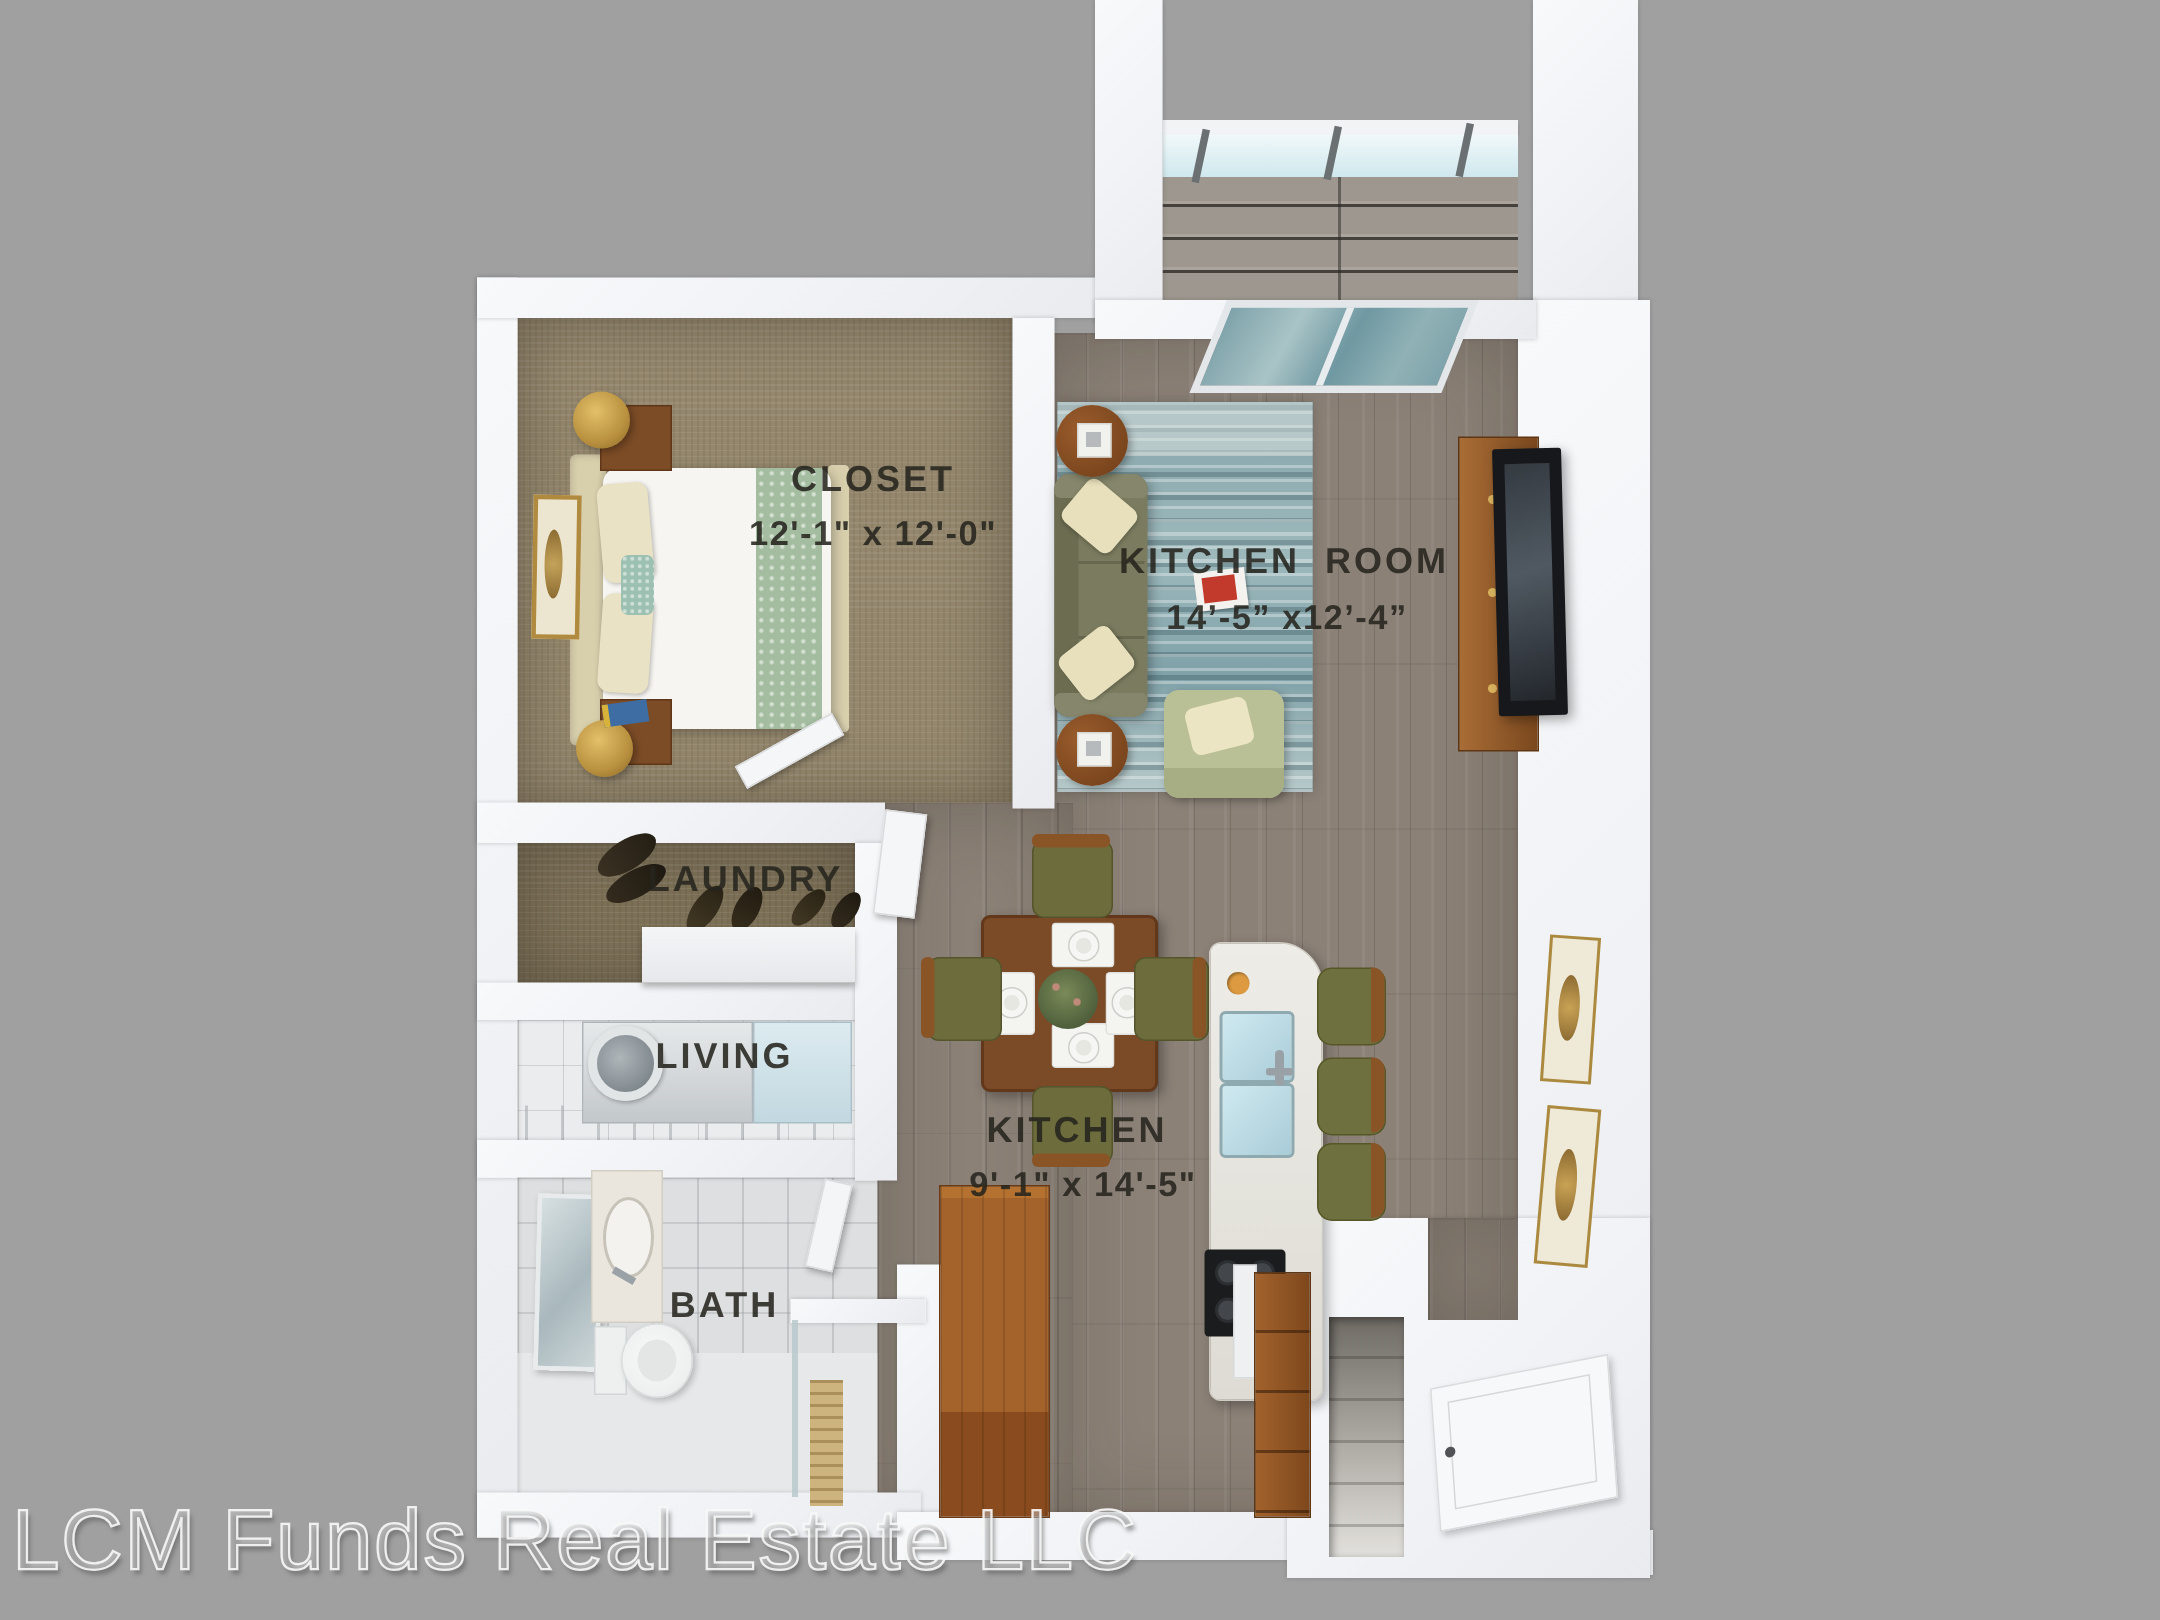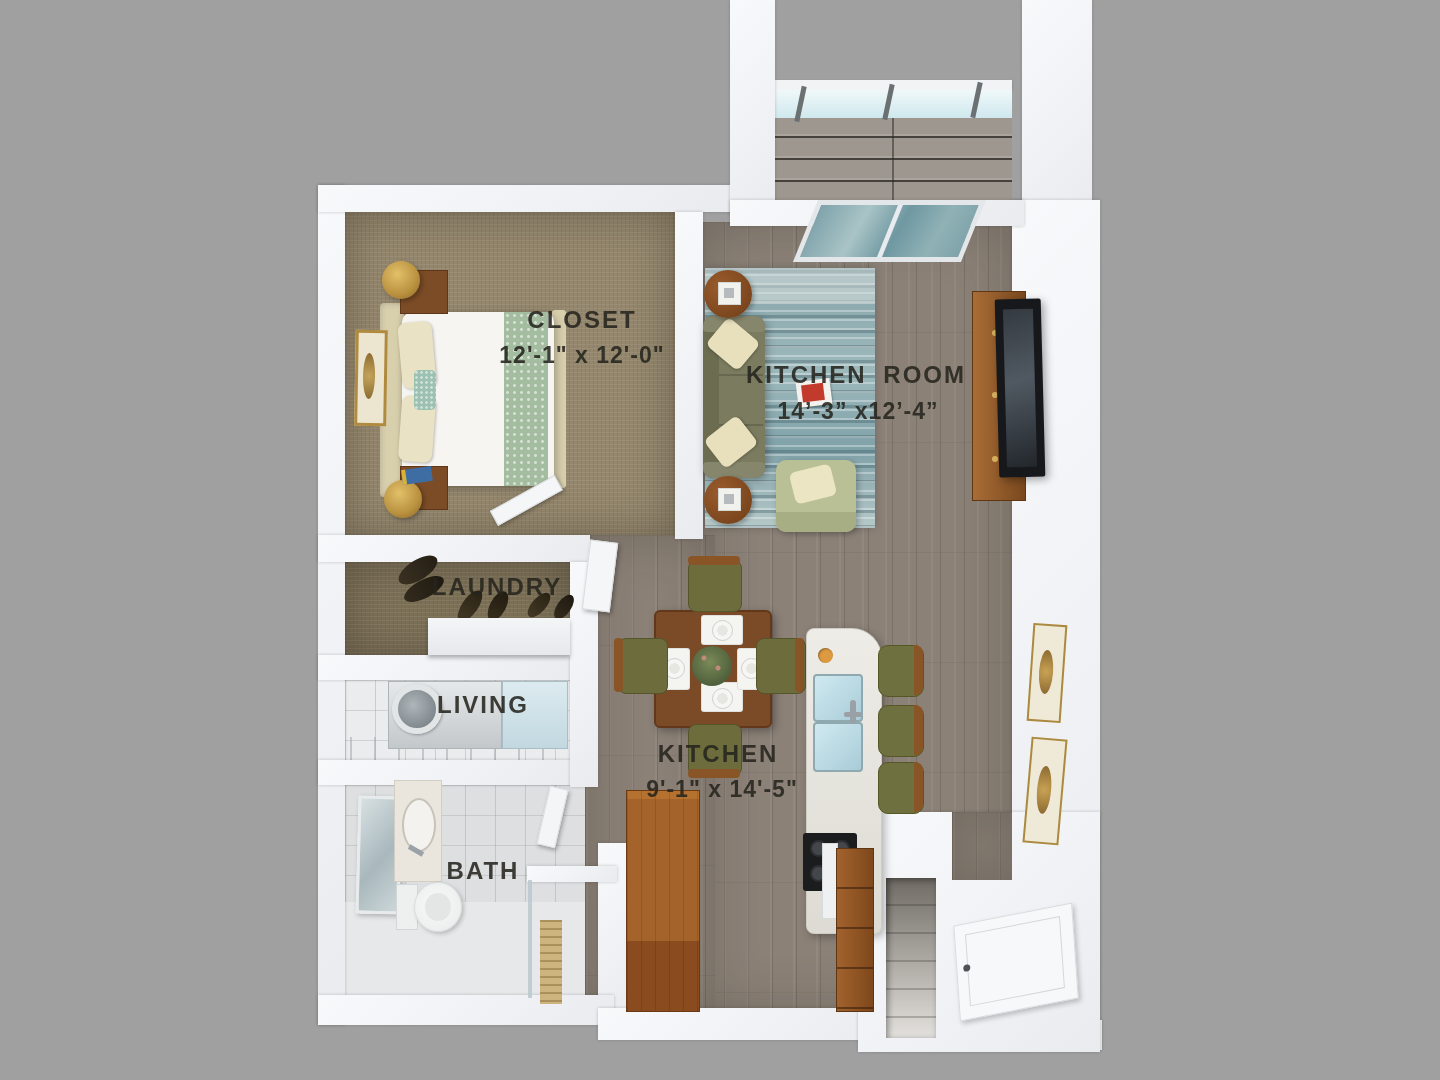--- a/index.html
+++ b/index.html
@@ -204,21 +204,22 @@
     <div style="position:absolute;left:8px;top:26px;width:14px;height:48px;border-radius:50%;background:radial-gradient(circle,#c8a254,#8a6830);"></div>
   </div>
 
   <div class="a" style="left:494px;top:510px;width:72px;height:15px;background:#f5f6f8;border:1px solid #d9dbdd;transform:rotate(-29deg);transform-origin:left center;box-shadow:1px 2px 4px rgba(0,0,0,.3);"></div>
   <div class="a" style="left:586px;top:541px;width:26px;height:68px;background:#f5f6f8;border:1px solid #d9dbdd;transform:rotate(7deg);box-shadow:2px 2px 4px rgba(0,0,0,.3);"></div>
   <div class="a" style="left:543px;top:787px;width:17px;height:58px;background:#f4f5f7;border:1px solid #dadcde;transform:rotate(13deg);box-shadow:2px 2px 4px rgba(0,0,0,.3);"></div>
 
   <div class="room-label" style="left:582px;top:306px;">CLOSET</div>
   <div class="room-dims" style="left:582px;top:342px;">12'-1" x 12'-0"</div>
   <div class="room-label" style="left:856px;top:361px;word-spacing:8px;">KITCHEN ROOM</div>
-  <div class="room-dims" style="left:858px;top:398px;">14’-3” x12’-4”</div>
+  <div class="room-dims" style="left:858px;top:398px;">14’-5” x12’-4”</div>
   <div class="room-label" style="left:497px;top:573px;">LAUNDRY</div>
   <div class="room-label" style="left:483px;top:691px;">LIVING</div>
   <div class="room-label" style="left:718px;top:740px;">KITCHEN</div>
   <div class="room-dims" style="left:722px;top:776px;">9'-1" x 14'-5"</div>
   <div class="room-label" style="left:483px;top:857px;">BATH</div>
 
+  <div class="watermark">LCM Funds Real Estate LLC</div>
 
 </div>
 
 </body></html>

